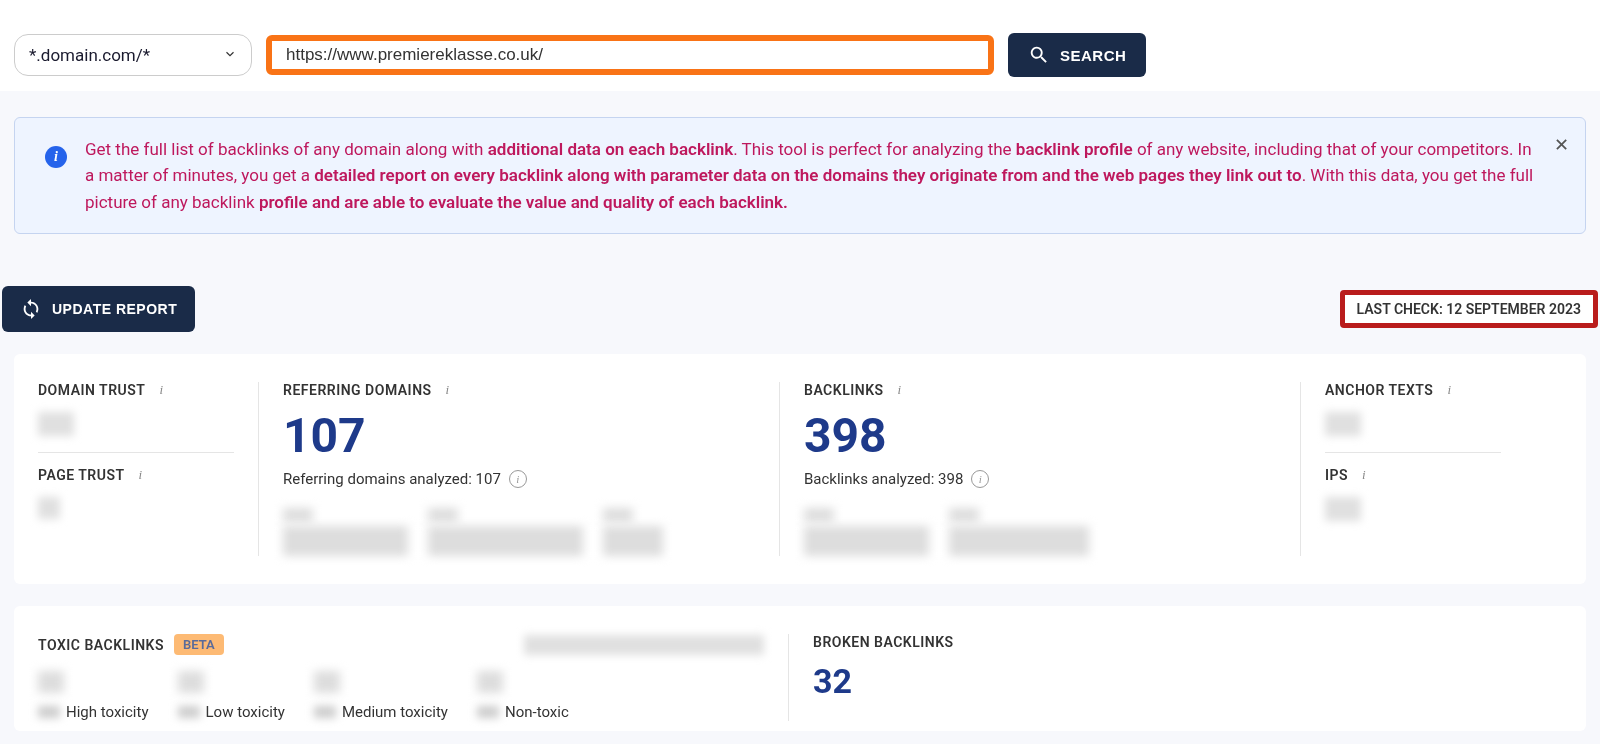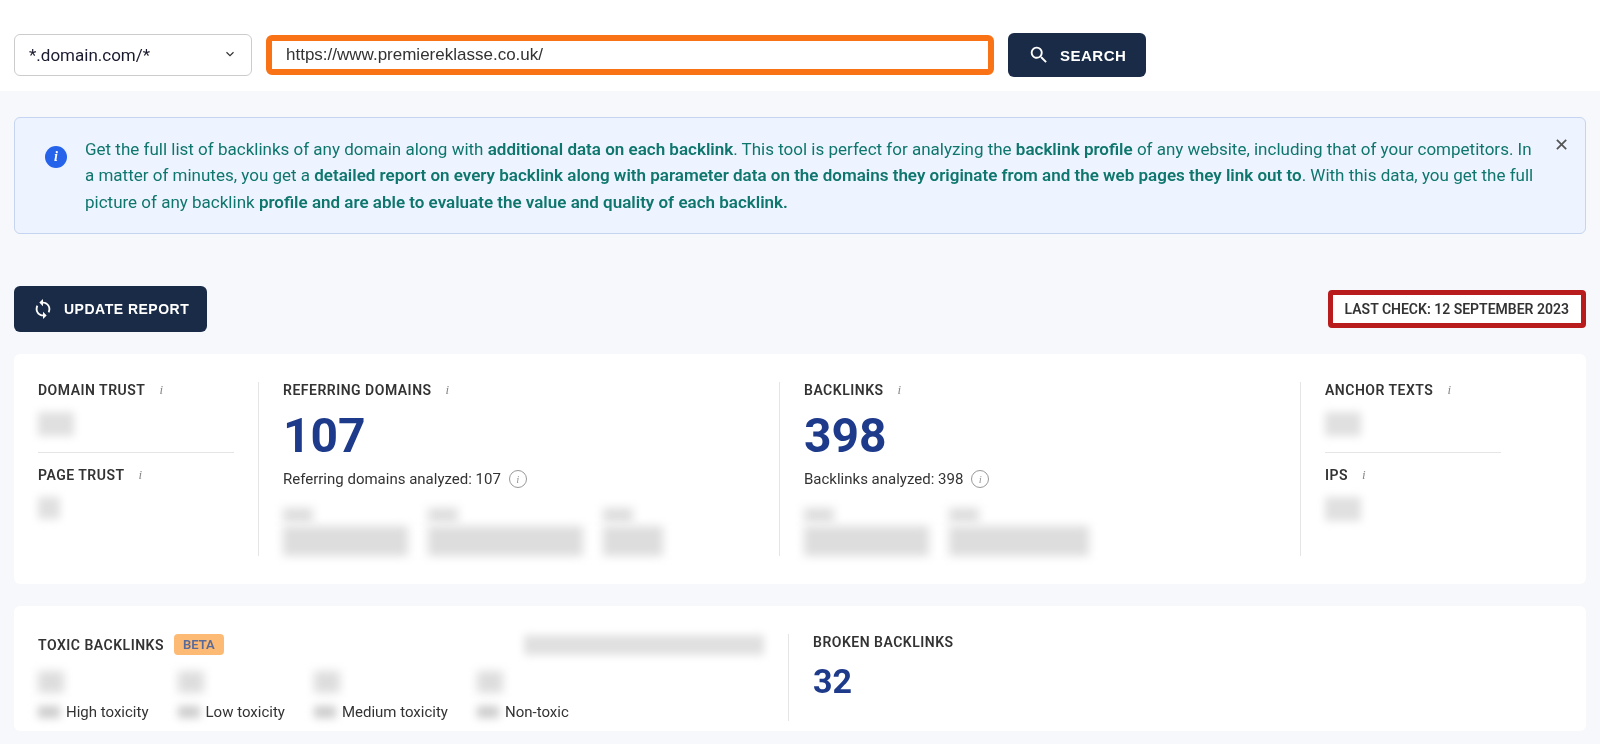--- a/index.html
+++ b/index.html
@@ -1,28 +1,28 @@
 <!DOCTYPE html>
 <html><head>
 <meta charset="utf-8">
 <style>
 * { box-sizing: border-box; margin: 0; padding: 0; }
 body { font-family: -apple-system, BlinkMacSystemFont, 'Segoe UI', Roboto, sans-serif; background: #f7f8fc; color: #1a1a2e; width: 1600px; }
 .topbar { background: #fff; padding: 33px 14px 14px; display: flex; gap: 14px; align-items: center; }
-.dropdown { border: 1px solid #ccc; border-radius: 6px; padding: 10px 14px; font-size: 17px; width: 238px; display: flex; justify-content: space-between; align-items: center; background: #fff; cursor: pointer; }
+.dropdown { border: 1px solid #ccc; border-radius: 14px; padding: 10px 14px; font-size: 17px; width: 238px; display: flex; justify-content: space-between; align-items: center; background: #fff; cursor: pointer; }
 .url-input { border: 6px solid #f97316; border-radius: 6px; padding: 4px 14px; font-size: 17px; width: 728px; background: #fff; color: #333; }
 .search-btn { background: #1a2b48; color: #fff; border: none; border-radius: 6px; padding: 11px 20px; font-size: 15px; font-weight: 700; letter-spacing: 0.5px; display: flex; align-items: center; gap: 10px; cursor: pointer; }
 .search-btn svg { width: 22px; height: 22px; fill: #fff; }
 .info-banner { margin: 26px 14px 0; border: 1px solid #c5d4f0; background: #eef4ff; border-radius: 6px; padding: 18px 48px 18px 30px; display: flex; gap: 18px; position: relative; }
 .info-icon-wrap { flex-shrink: 0; margin-top: 10px; }
 .info-icon { width: 22px; height: 22px; border-radius: 50%; background: #2563eb; color: #fff; display: flex; align-items: center; justify-content: center; font-weight: 700; font-size: 14px; font-style: italic; font-family: serif; }
-.info-text { font-size: 17px; line-height: 1.55; color: #0f766e; }
+.info-text { font-size: 17px; line-height: 1.55; color: #be185d; }
 .info-text b { font-weight: 600; }
 .close-x { position: absolute; right: 16px; top: 16px; cursor: pointer; color: #555; font-size: 18px; }
-.controls-row { margin-top: 52px; padding: 0 14px; display: flex; justify-content: space-between; align-items: center; gap: 43px; }
+.controls-row { margin-top: 52px; padding: 0 2px; display: flex; justify-content: space-between; align-items: center; gap: 43px; }
 .update-btn { background: #1a2b48; color: #fff; border: none; border-radius: 6px; padding: 12px 18px; font-size: 14px; font-weight: 700; letter-spacing: 0.5px; display: flex; align-items: center; gap: 10px; cursor: pointer; }
 .update-btn svg { width: 22px; height: 22px; fill: #fff; }
 .last-check { border: 5px solid #b91c1c; border-radius: 4px; background: #fff; padding: 6px 12px; font-size: 14px; font-weight: 600; color: #333; }
 .card { background: #fff; border-radius: 6px; margin: 22px 14px 0; padding: 28px 24px; display: flex; }
 .col { padding: 0 24px; }
 .col:first-child { padding-left: 0; }
 .col:last-child { padding-right: 0; }
 .sep { width: 1px; background: #e5e5e5; align-self: stretch; }
 .label-row { display: flex; align-items: center; gap: 14px; margin-bottom: 14px; }
 .label { font-size: 14px; font-weight: 600; letter-spacing: 0.5px; color: #333; }

